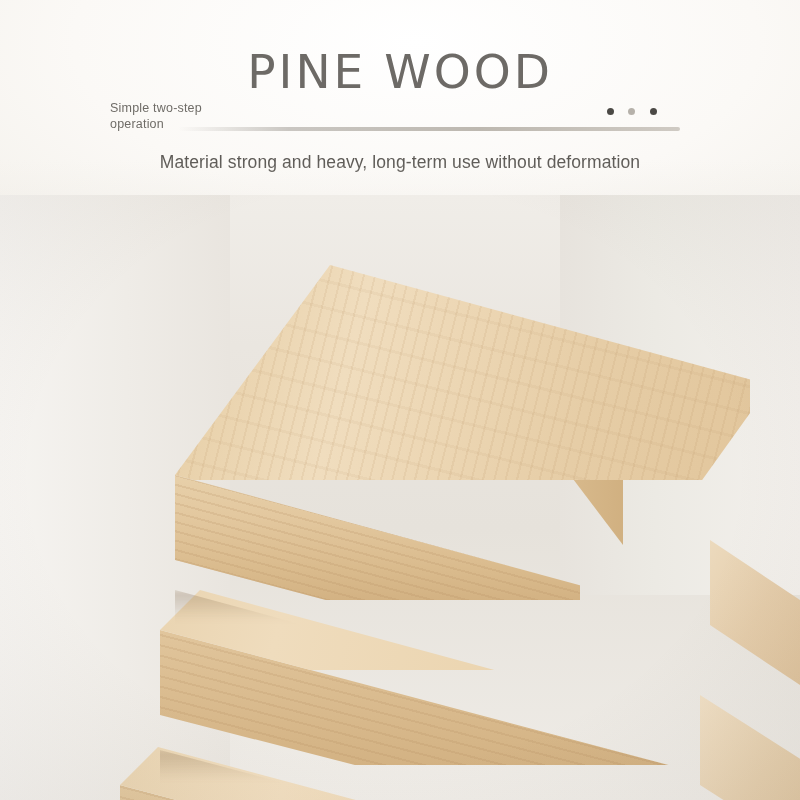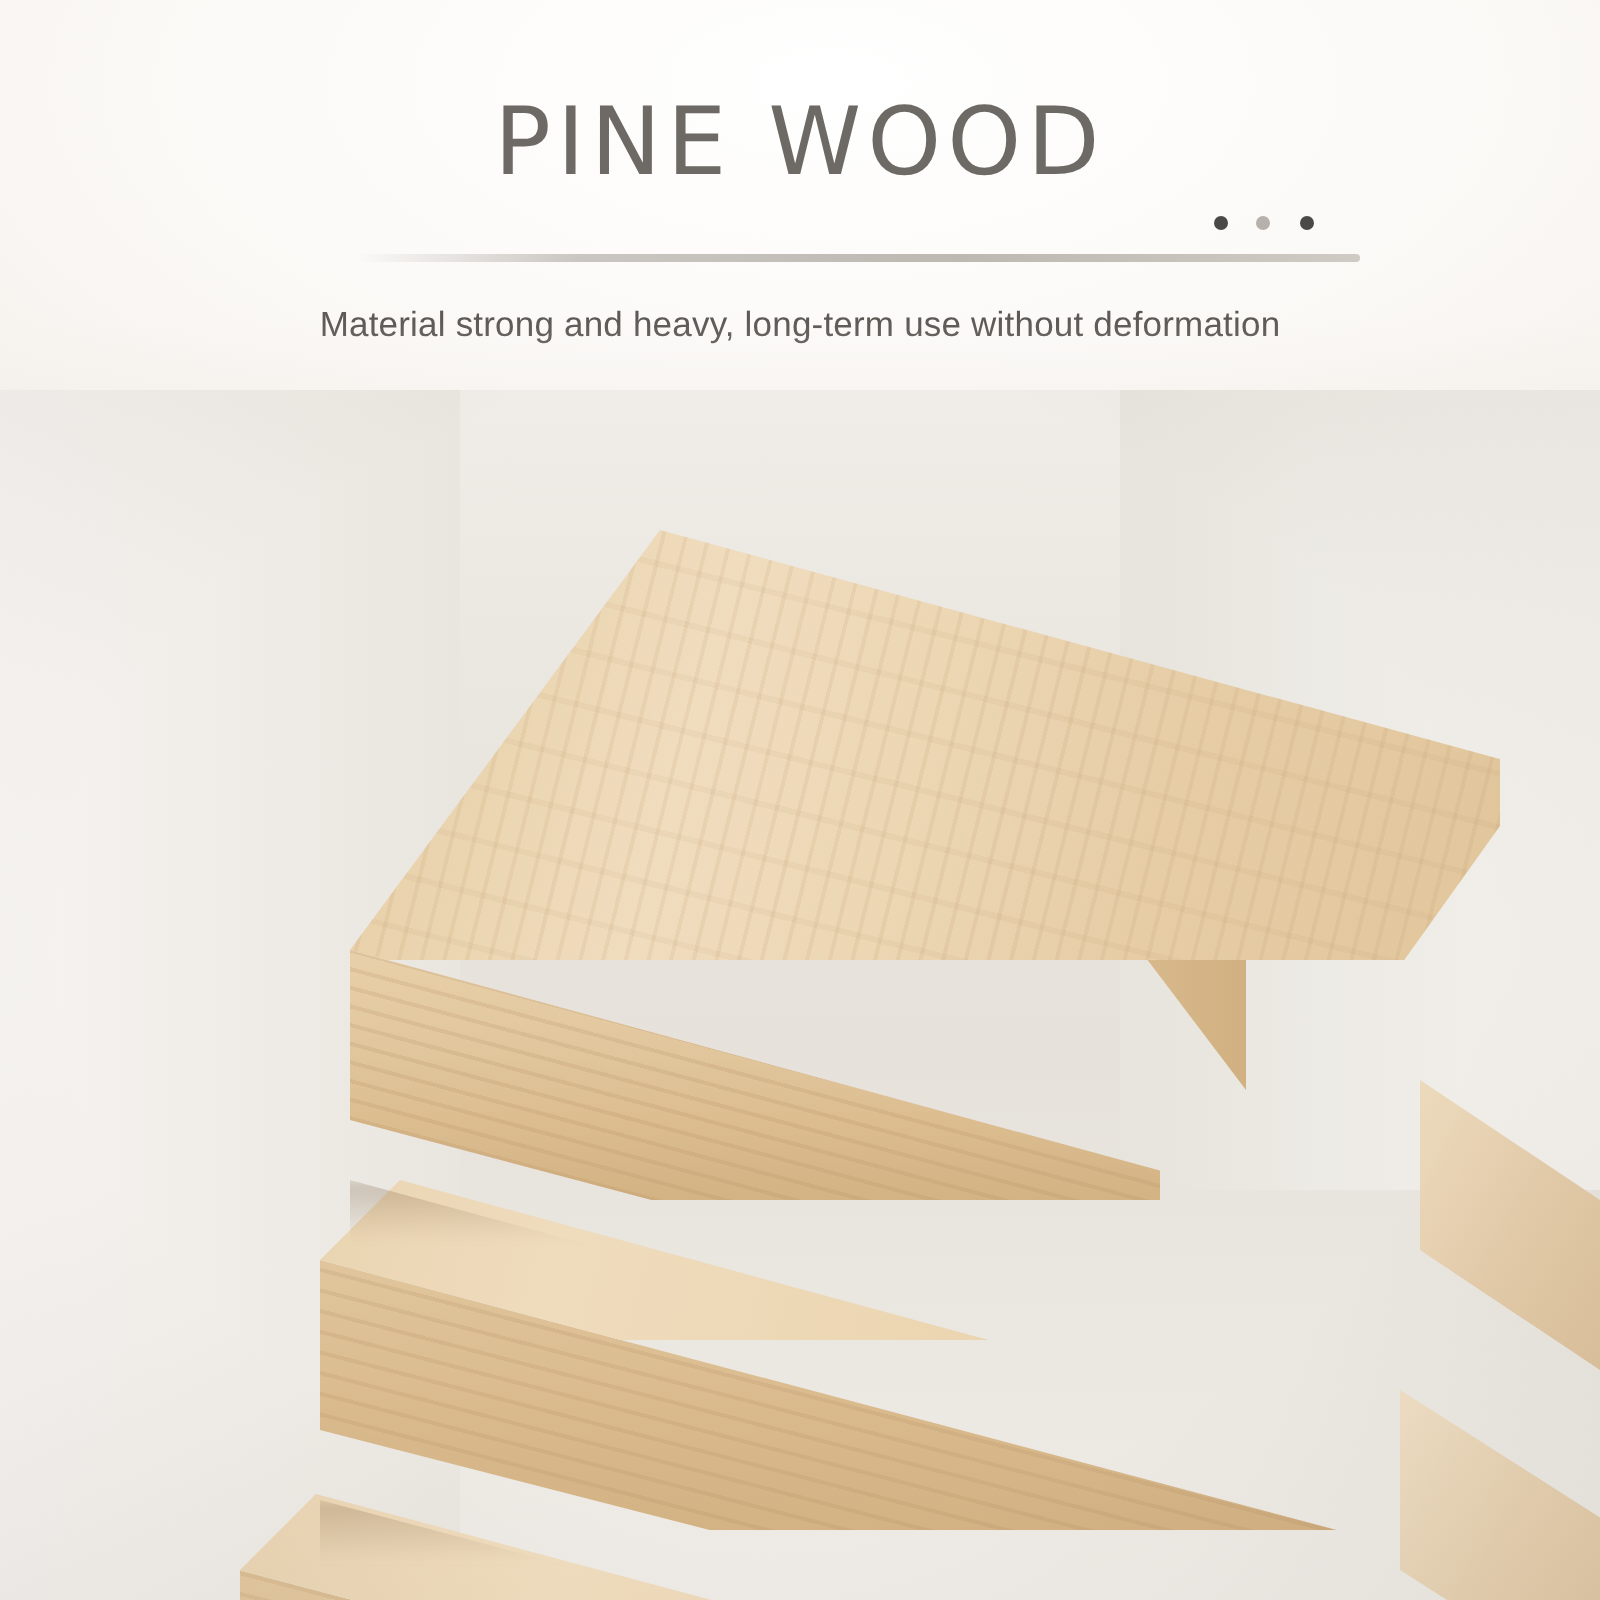--- a/index.html
+++ b/index.html
@@ -275,20 +275,21 @@
 </head>
 <body>
 
 <div id="stage">
 
   <div class="banner"></div>
 
   <div class="title">PINE WOOD</div>
 
   <div class="subline-wrap">
+    <div class="subline-label">Simple two-step operation</div>
     <div class="subline-rule"></div>
   </div>
 
   <div class="dots">
     <span class="dot d1"></span>
     <span class="dot d2"></span>
     <span class="dot d3"></span>
   </div>
 
   <div class="tagline">Material strong and heavy, long-term use without deformation</div>

